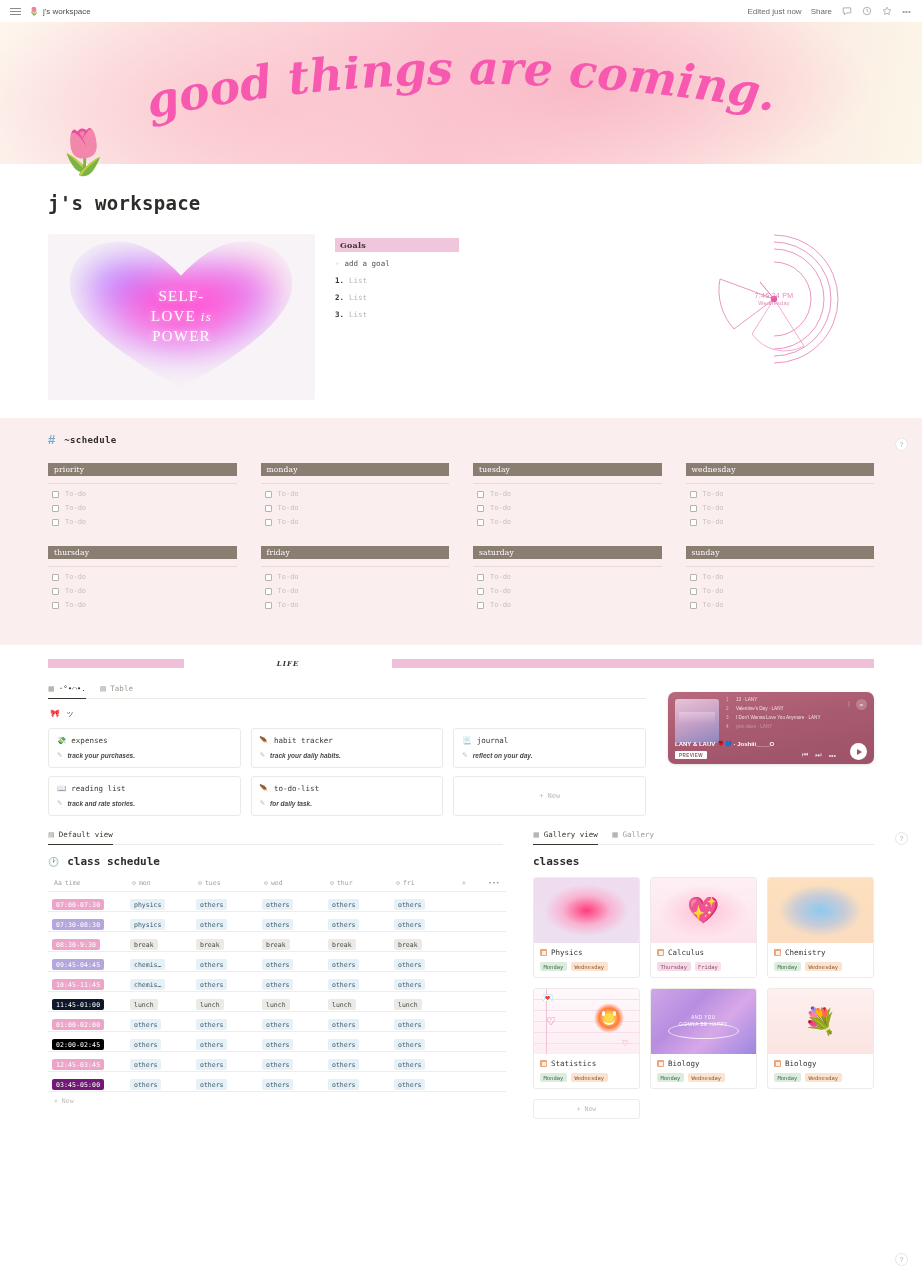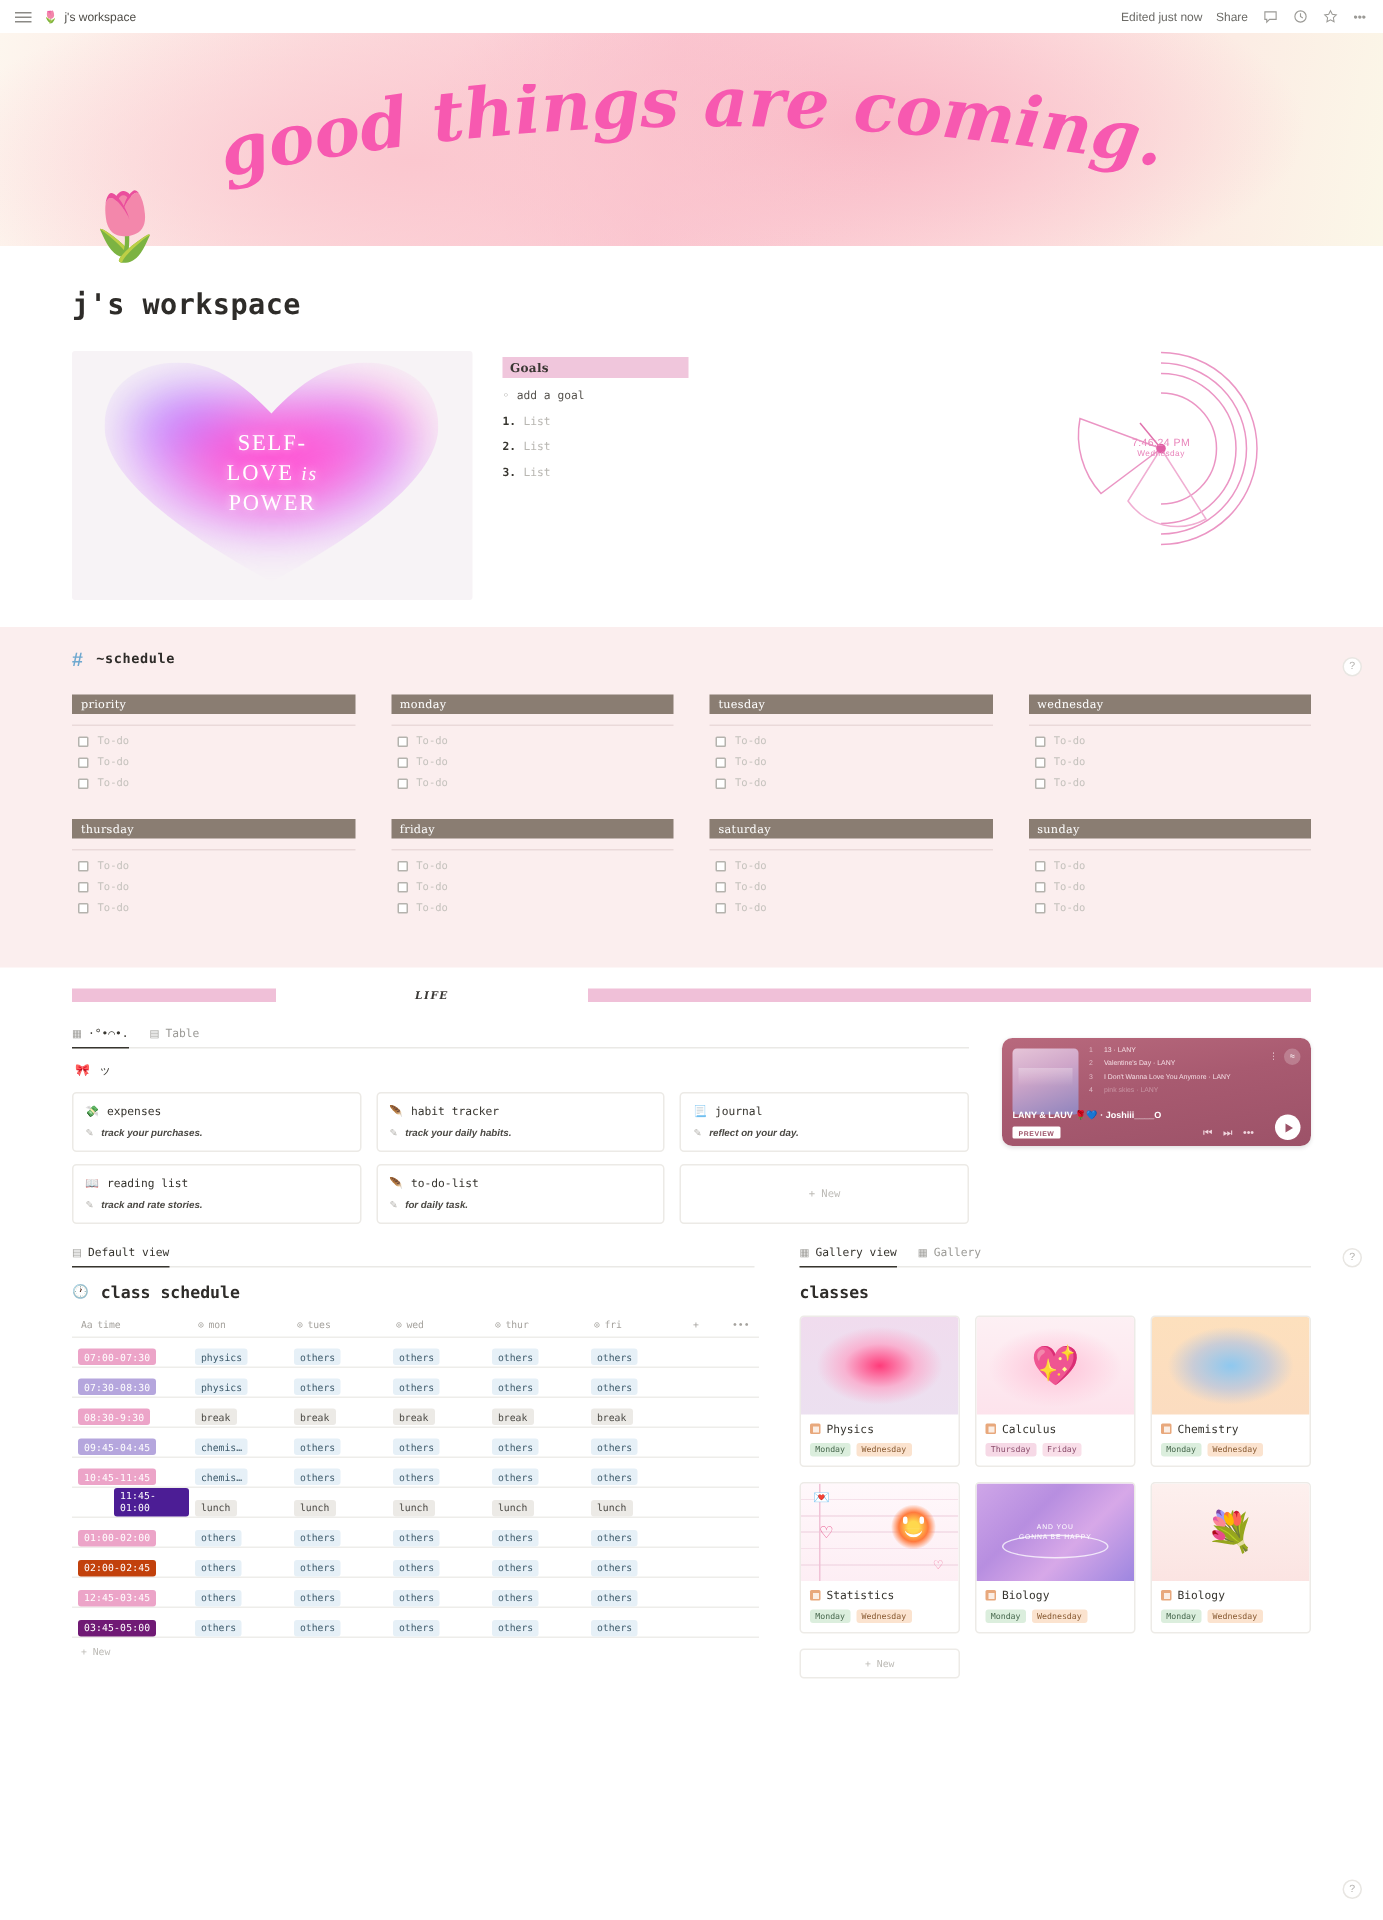--- a/index.html
+++ b/index.html
@@ -732,41 +732,41 @@
               <td><span class="chip time" style="background: rgb(236, 164, 200);">10:45-11:45</span></td>
               <td><span class="chip" style="background: rgb(230, 240, 247); color: rgb(61, 90, 107);">chemis…</span></td>
               <td><span class="chip" style="background: rgb(230, 240, 247); color: rgb(61, 90, 107);">others</span></td>
               <td><span class="chip" style="background: rgb(230, 240, 247); color: rgb(61, 90, 107);">others</span></td>
               <td><span class="chip" style="background: rgb(230, 240, 247); color: rgb(61, 90, 107);">others</span></td>
               <td><span class="chip" style="background: rgb(230, 240, 247); color: rgb(61, 90, 107);">others</span></td>
               <td></td>
               <td></td>
             </tr>
             <tr>
-              <td><span class="chip time" style="background: #4c1d95; margin-left: 24px;">11:45-01:00</span></td>
+              <td><span class="chip time" style="background: #0f172a;">11:45-01:00</span></td>
               <td><span class="chip" style="background: rgb(236, 234, 230); color: rgb(74, 72, 67);">lunch</span></td>
               <td><span class="chip" style="background: rgb(236, 234, 230); color: rgb(74, 72, 67);">lunch</span></td>
               <td><span class="chip" style="background: rgb(236, 234, 230); color: rgb(74, 72, 67);">lunch</span></td>
               <td><span class="chip" style="background: rgb(236, 234, 230); color: rgb(74, 72, 67);">lunch</span></td>
               <td><span class="chip" style="background: rgb(236, 234, 230); color: rgb(74, 72, 67);">lunch</span></td>
               <td></td>
               <td></td>
             </tr>
             <tr>
               <td><span class="chip time" style="background: rgb(236, 164, 200);">01:00-02:00</span></td>
               <td><span class="chip" style="background: rgb(230, 240, 247); color: rgb(61, 90, 107);">others</span></td>
               <td><span class="chip" style="background: rgb(230, 240, 247); color: rgb(61, 90, 107);">others</span></td>
               <td><span class="chip" style="background: rgb(230, 240, 247); color: rgb(61, 90, 107);">others</span></td>
               <td><span class="chip" style="background: rgb(230, 240, 247); color: rgb(61, 90, 107);">others</span></td>
               <td><span class="chip" style="background: rgb(230, 240, 247); color: rgb(61, 90, 107);">others</span></td>
               <td></td>
               <td></td>
             </tr>
             <tr>
-              <td><span class="chip time" style="background: #c2410c;">02:00-02:45</span></td>
+              <td><span class="chip time" style="background: #000000;">02:00-02:45</span></td>
               <td><span class="chip" style="background: rgb(230, 240, 247); color: rgb(61, 90, 107);">others</span></td>
               <td><span class="chip" style="background: rgb(230, 240, 247); color: rgb(61, 90, 107);">others</span></td>
               <td><span class="chip" style="background: rgb(230, 240, 247); color: rgb(61, 90, 107);">others</span></td>
               <td><span class="chip" style="background: rgb(230, 240, 247); color: rgb(61, 90, 107);">others</span></td>
               <td><span class="chip" style="background: rgb(230, 240, 247); color: rgb(61, 90, 107);">others</span></td>
               <td></td>
               <td></td>
             </tr>
             <tr>
               <td><span class="chip time" style="background: rgb(236, 164, 200);">12:45-03:45</span></td>

